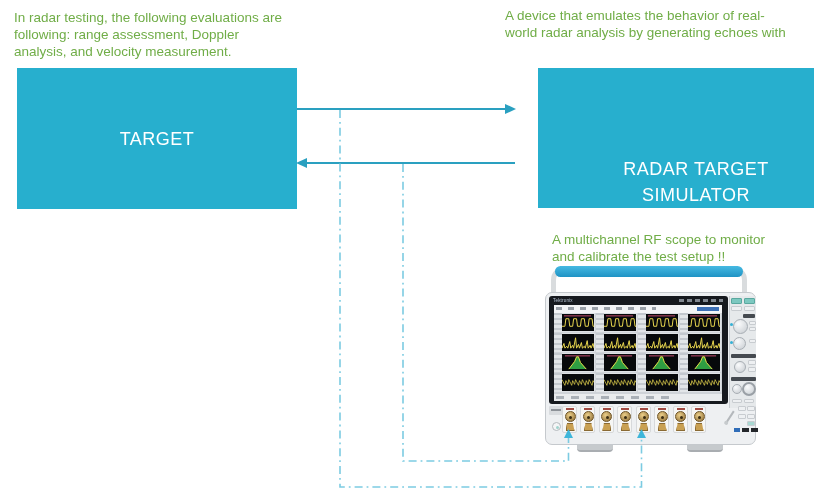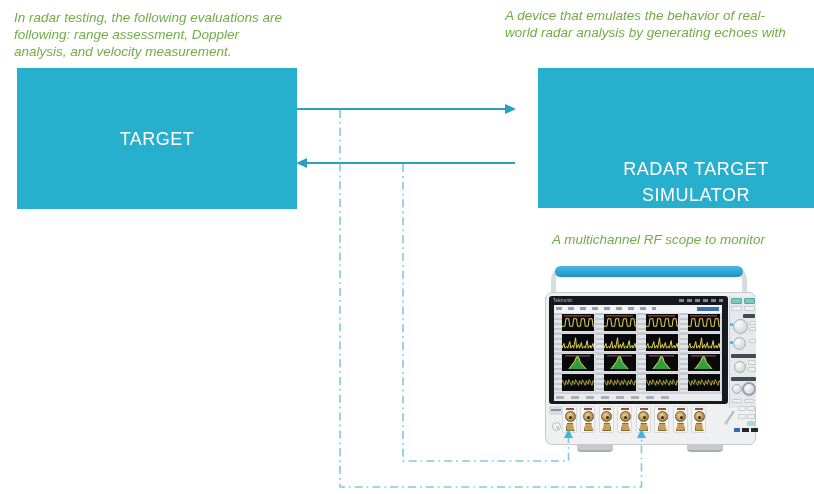--- a/index.html
+++ b/index.html
@@ -2,21 +2,21 @@
 <html style="--box: #27AFCE; --arrow: #2AA0C0; --dash: #7CCBE2; --green: #70AD47; --boxtext: #FFFFFF;"><head>
 <meta charset="utf-8">
 <style>
   :root{
     --box:#27AFCE; --arrow:#2AA0C0; --dash:#7CCBE2; --green:#70AD47; --boxtext:#FFFFFF;
   }
   html,body{margin:0;padding:0;background:#fff;}
   .canvas{position:relative;width:814px;height:494px;background:#fff;overflow:hidden;
           font-family:"Liberation Sans", sans-serif;}
   .note{position:absolute;color:var(--green);font-size:13.5px;line-height:17px;}
-  .note div{white-space:nowrap;font-style:italic;}
+  .note div{white-space:nowrap;}
   .box{position:absolute;background:var(--box);color:var(--boxtext);
        display:flex;align-items:center;justify-content:center;text-align:center;
        font-size:18px;letter-spacing:.5px;line-height:26px;}
   .box-radar{left:17px;top:68px;width:280px;height:141px;}
   .box-sim{left:538px;top:68px;width:316px;height:140px;align-items:flex-end;}
   .overlay{position:absolute;left:0;top:0;z-index:6;pointer-events:none;}
   .overlay .solid{stroke:var(--arrow);stroke-width:2;fill:none;}
   .overlay .head{fill:var(--arrow);}
   .overlay .dashln{stroke:var(--dash);stroke-width:1.6;fill:none;stroke-dasharray:8 4 1.8 4;}
   .overlay .dhead{fill:#3FB6DA;}
@@ -98,20 +98,21 @@
     <div>In radar testing, the following evaluations are</div>
     <div>following: range assessment, Doppler</div>
     <div>analysis, and velocity measurement.</div>
   </div>
   <div class="note" style="left:505px;top:7px;">
     <div>A device that emulates the behavior of real-</div>
     <div>world radar analysis by generating echoes with</div>
   </div>
   <div class="note" style="left:552px;top:231px;">
     <div>A multichannel RF scope to monitor</div>
+    <div>and calibrate the test setup !!</div>
   </div>
 
   <div class="box box-radar">
     <span>TARGET</span>
   </div>
   <div class="box box-sim">
     <div>
       <div>RADAR TARGET</div>
       <div>SIMULATOR</div>
     </div>

